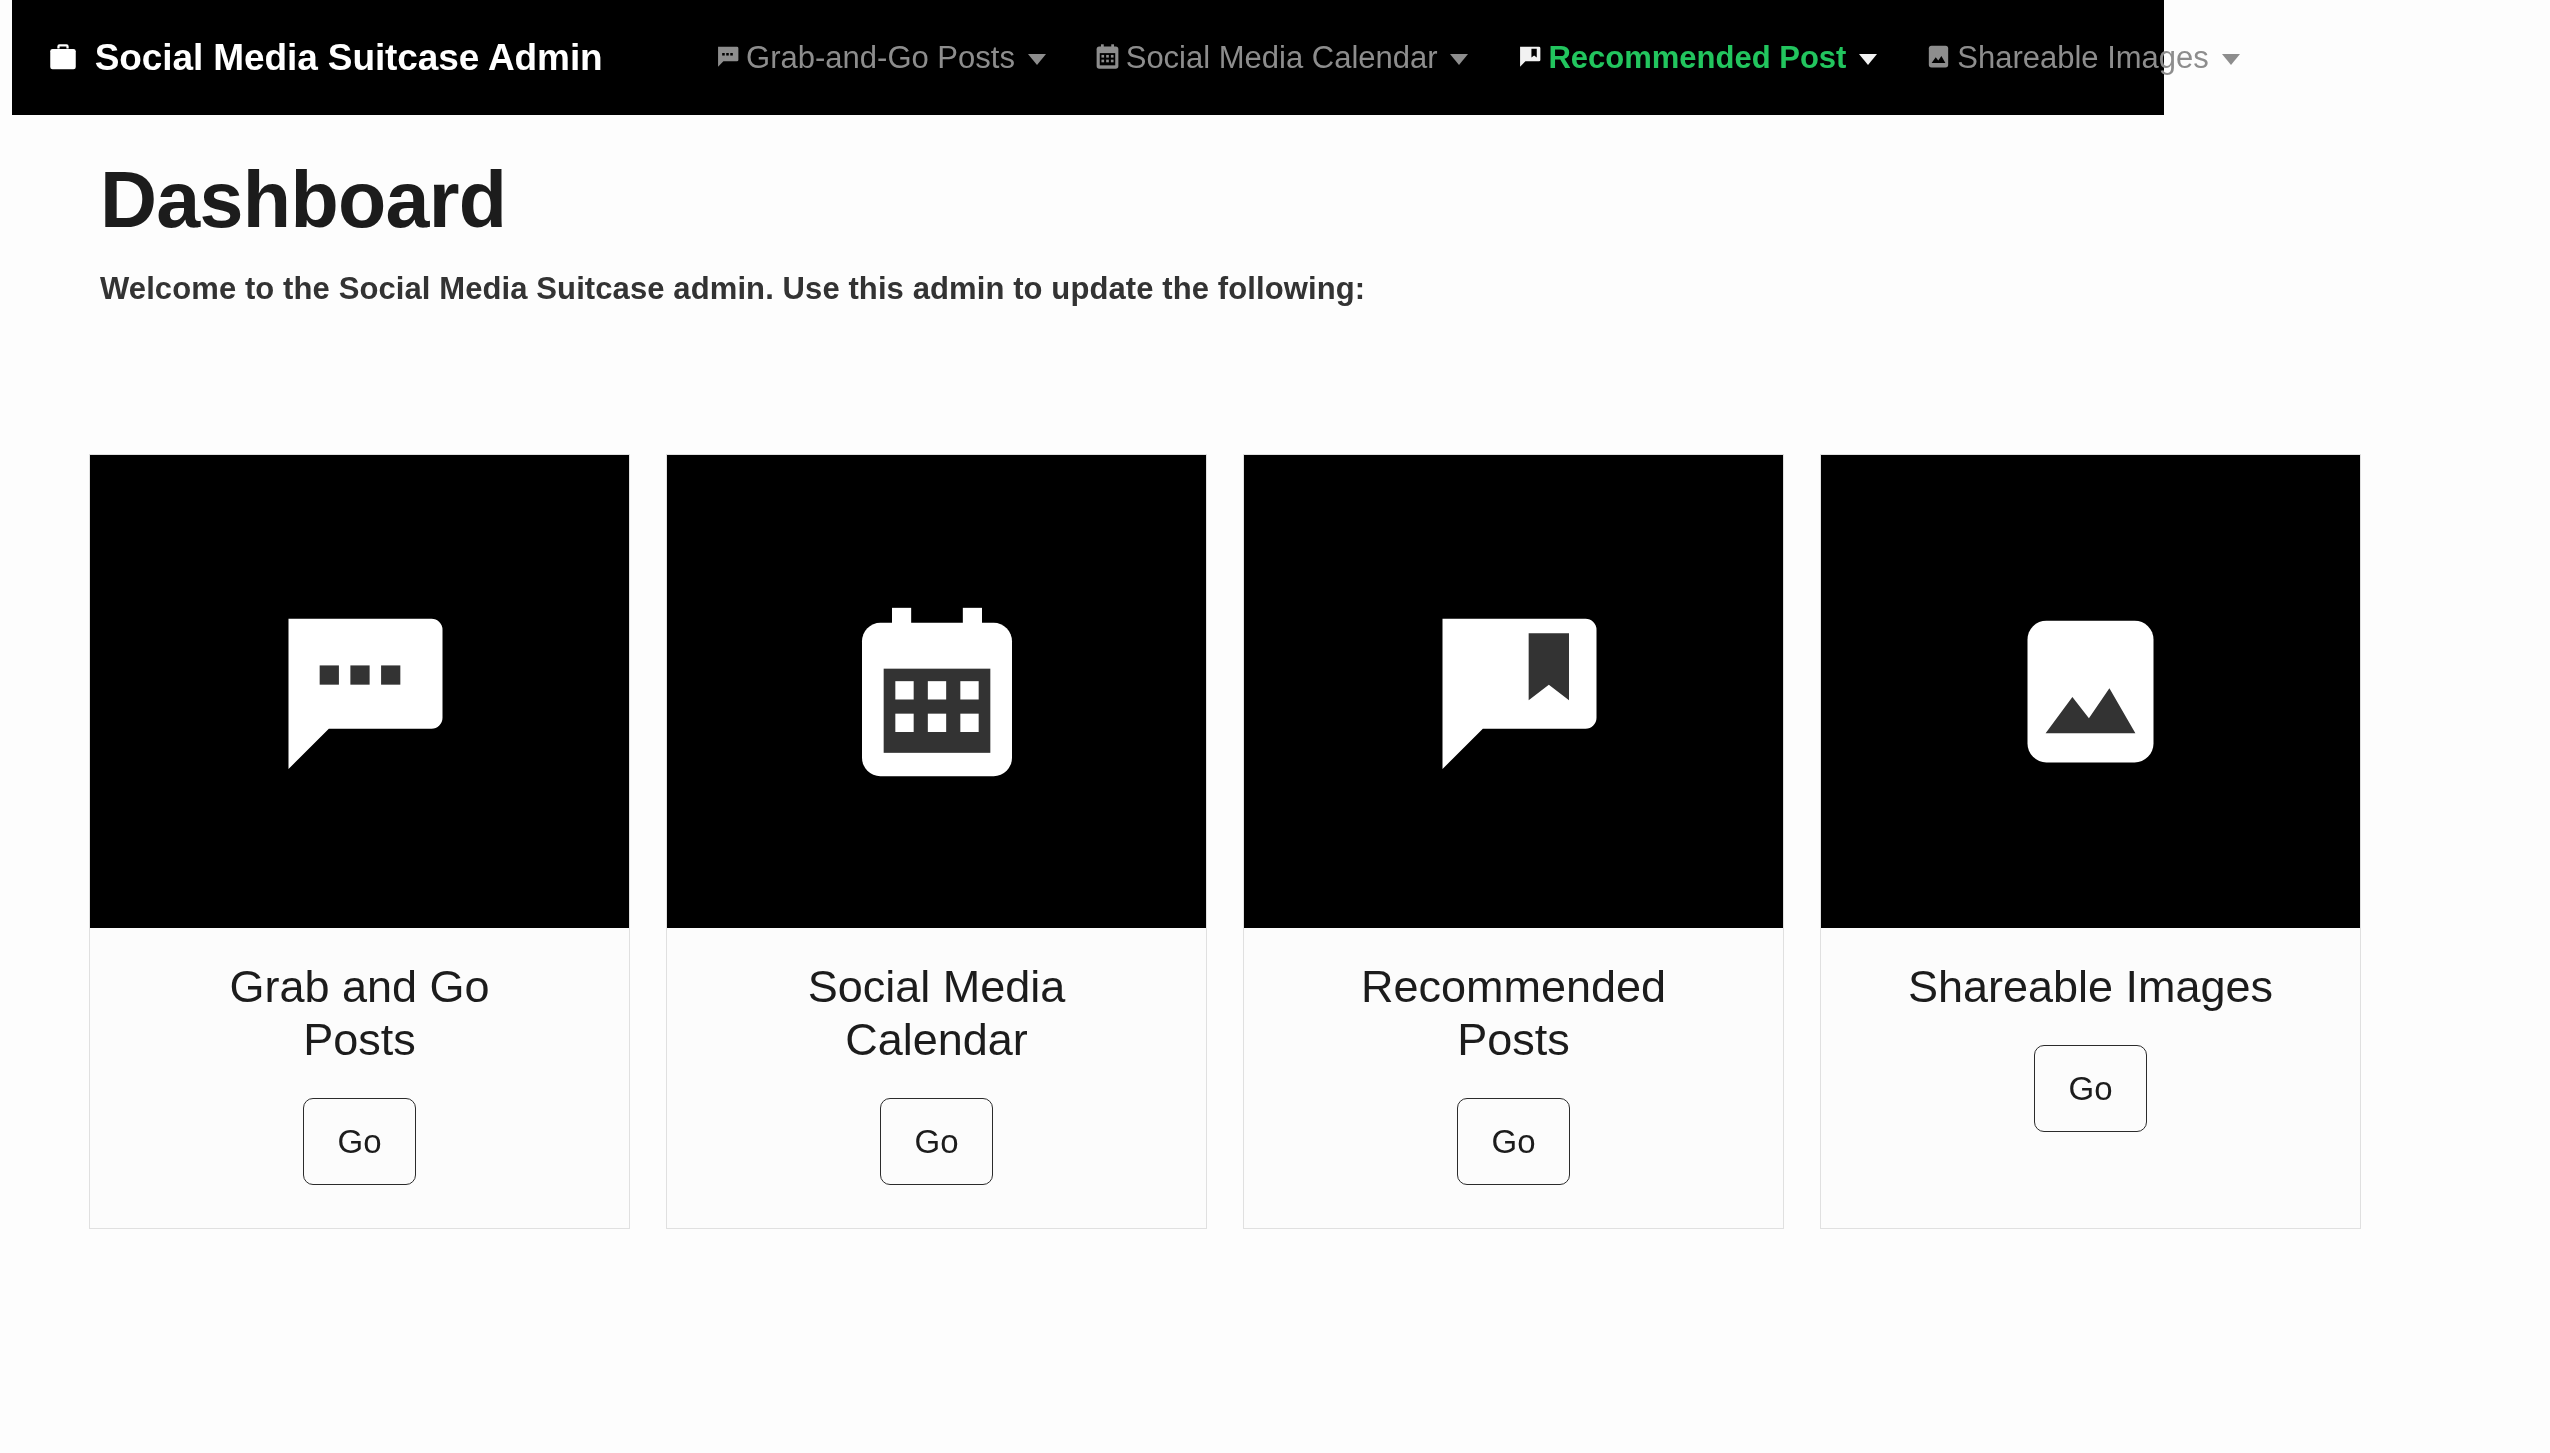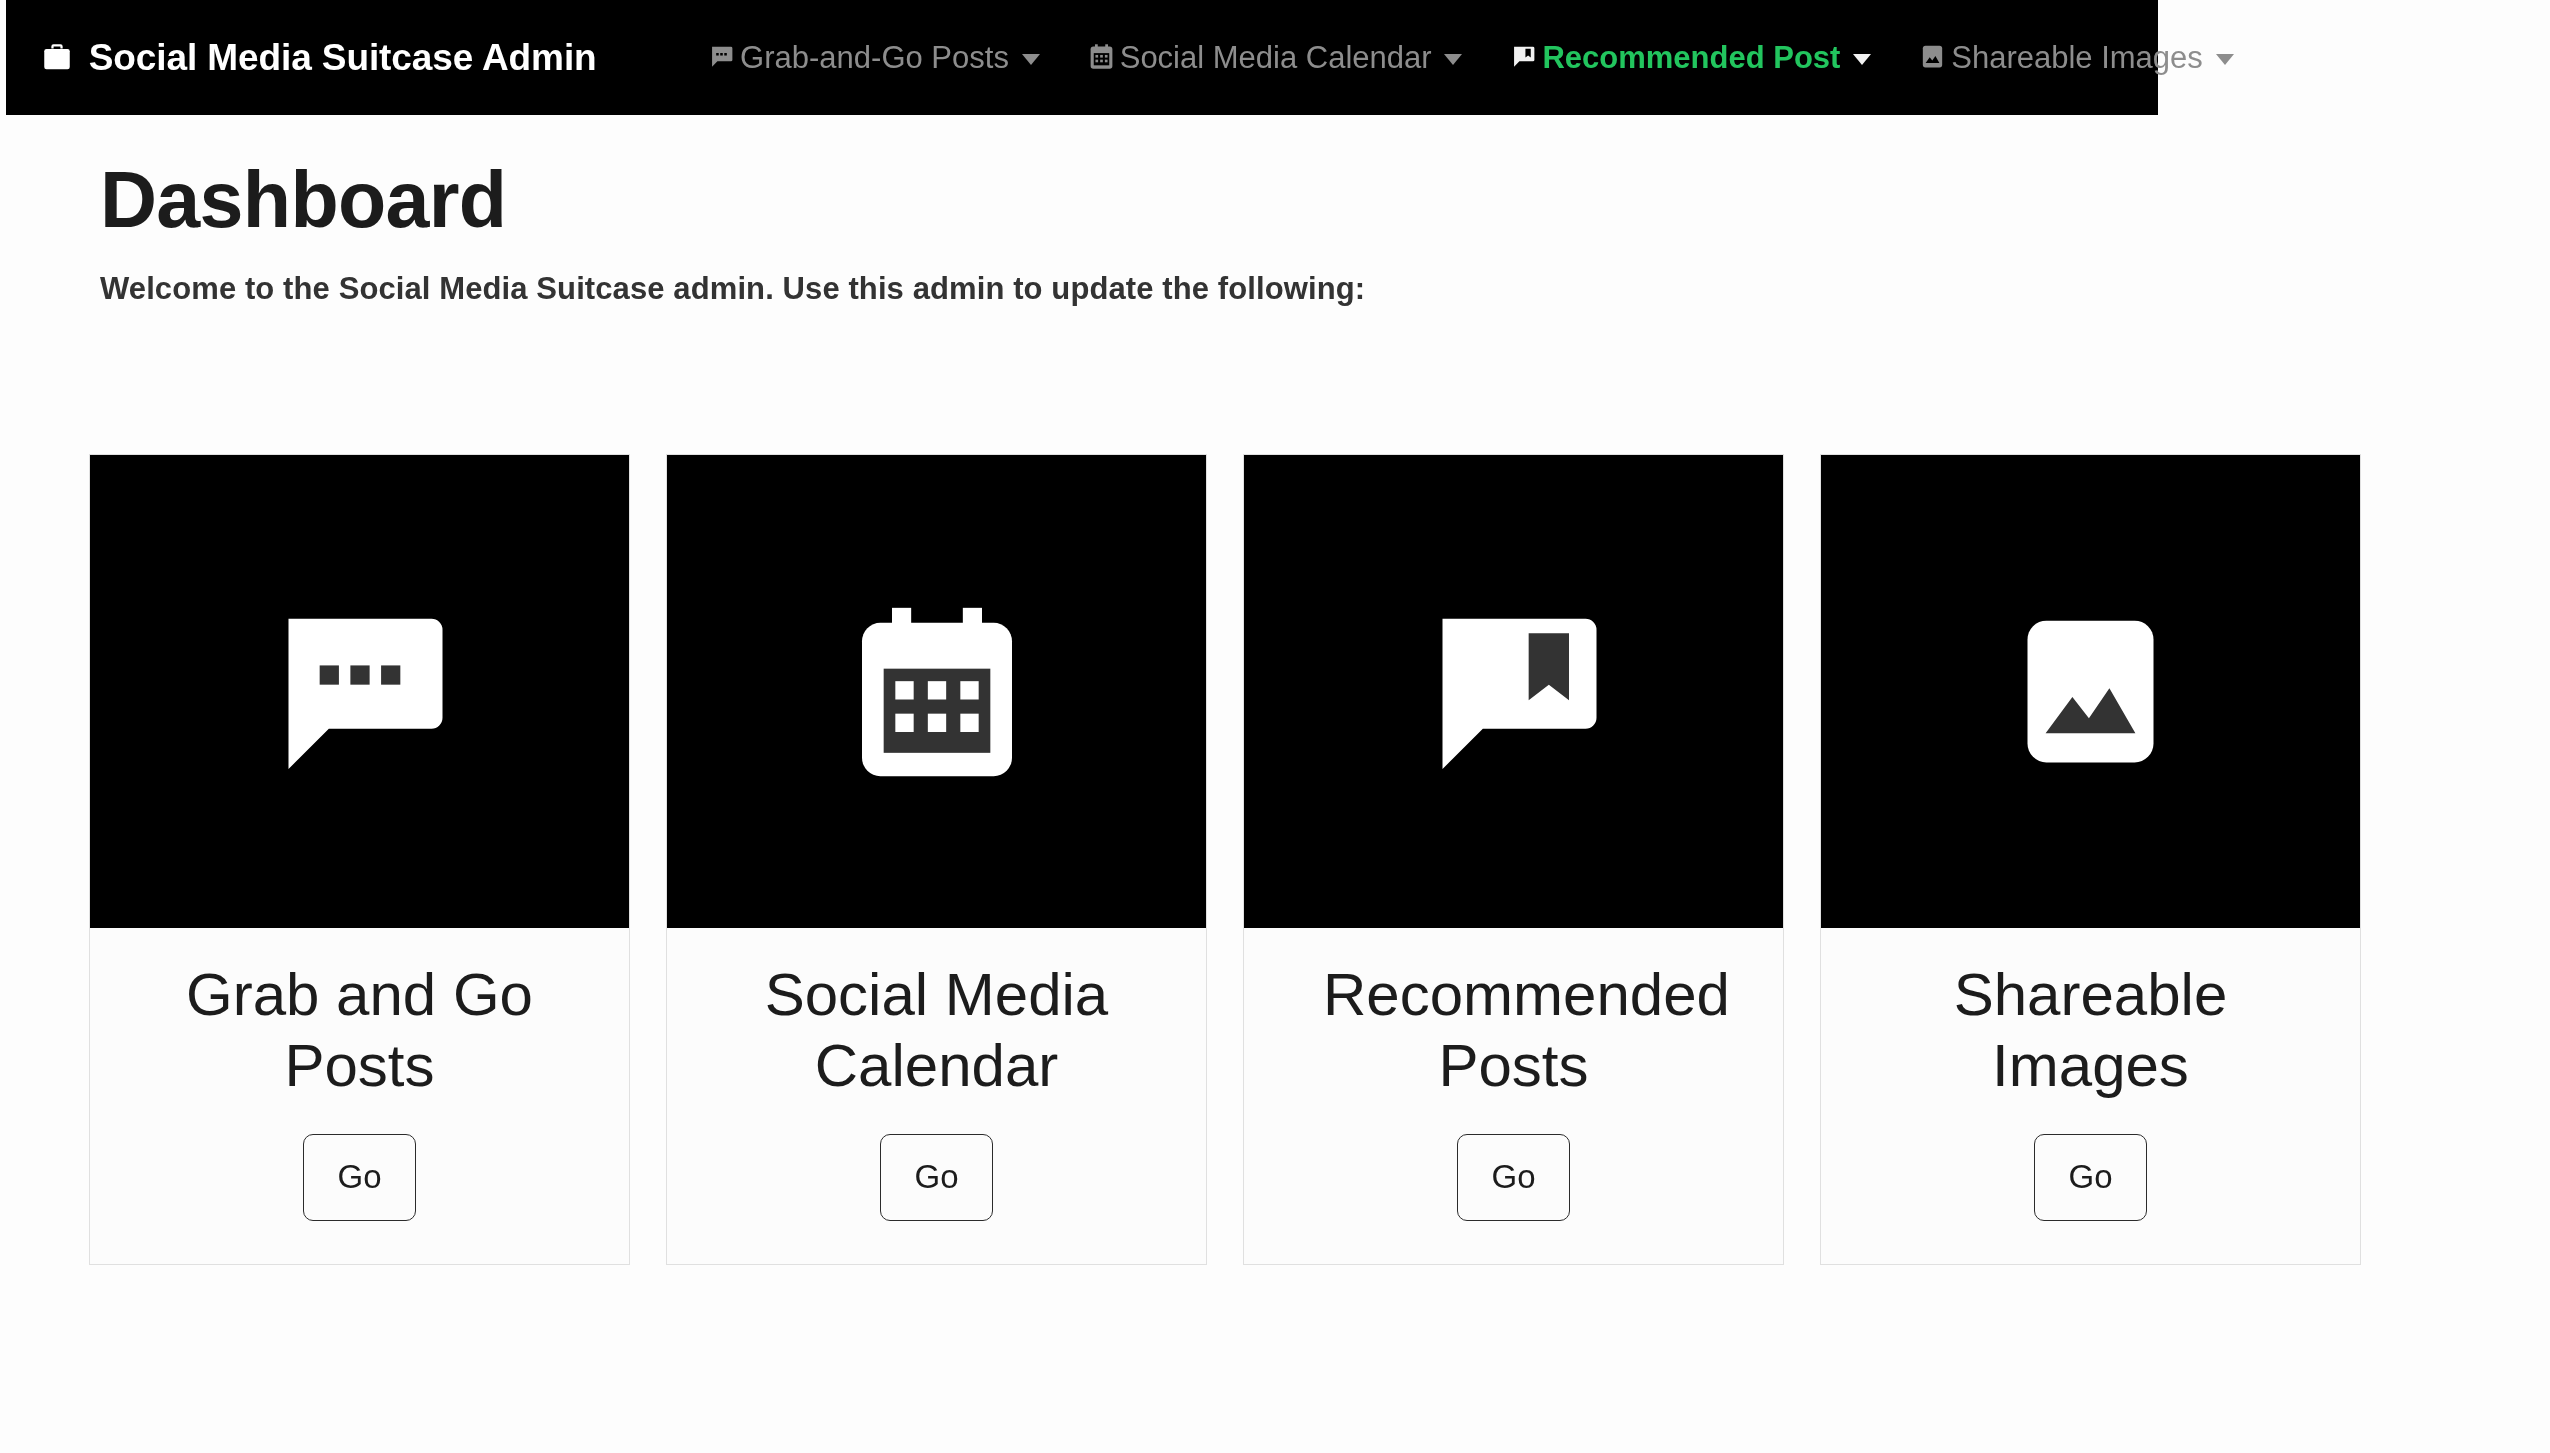--- a/index.html
+++ b/index.html
@@ -8,21 +8,21 @@
     width: 2550px;
     height: 1453px;
     background: #fdfdfd;
     font-family: "Liberation Sans", sans-serif;
     overflow: hidden;
   }
 
   
   .navbar {
     position: absolute;
-    top: 0; left: 6px;
+    top: 0; left: 12px;
     width: 2152px;
     height: 115px;
     background: #000000;
     display: flex;
     align-items: center;
     padding-left: 34px;
   }
 
   .brand {
     display: flex;
@@ -128,21 +128,21 @@
 
   .card-body {
     width: 100%;
     padding: 32px 17.6px 43px 17.6px;
     display: flex;
     flex-direction: column;
     align-items: center;
   }
 
   .card-title {
-    font-size: 60px;
+    font-size: 45px;
     font-weight: 400;
     color: #1c1c1c;
     text-align: center;
     line-height: 1.18;
     max-width: 381px;
   }
 
   .go-button {
     margin-top: 32px;
     width: 113px;

